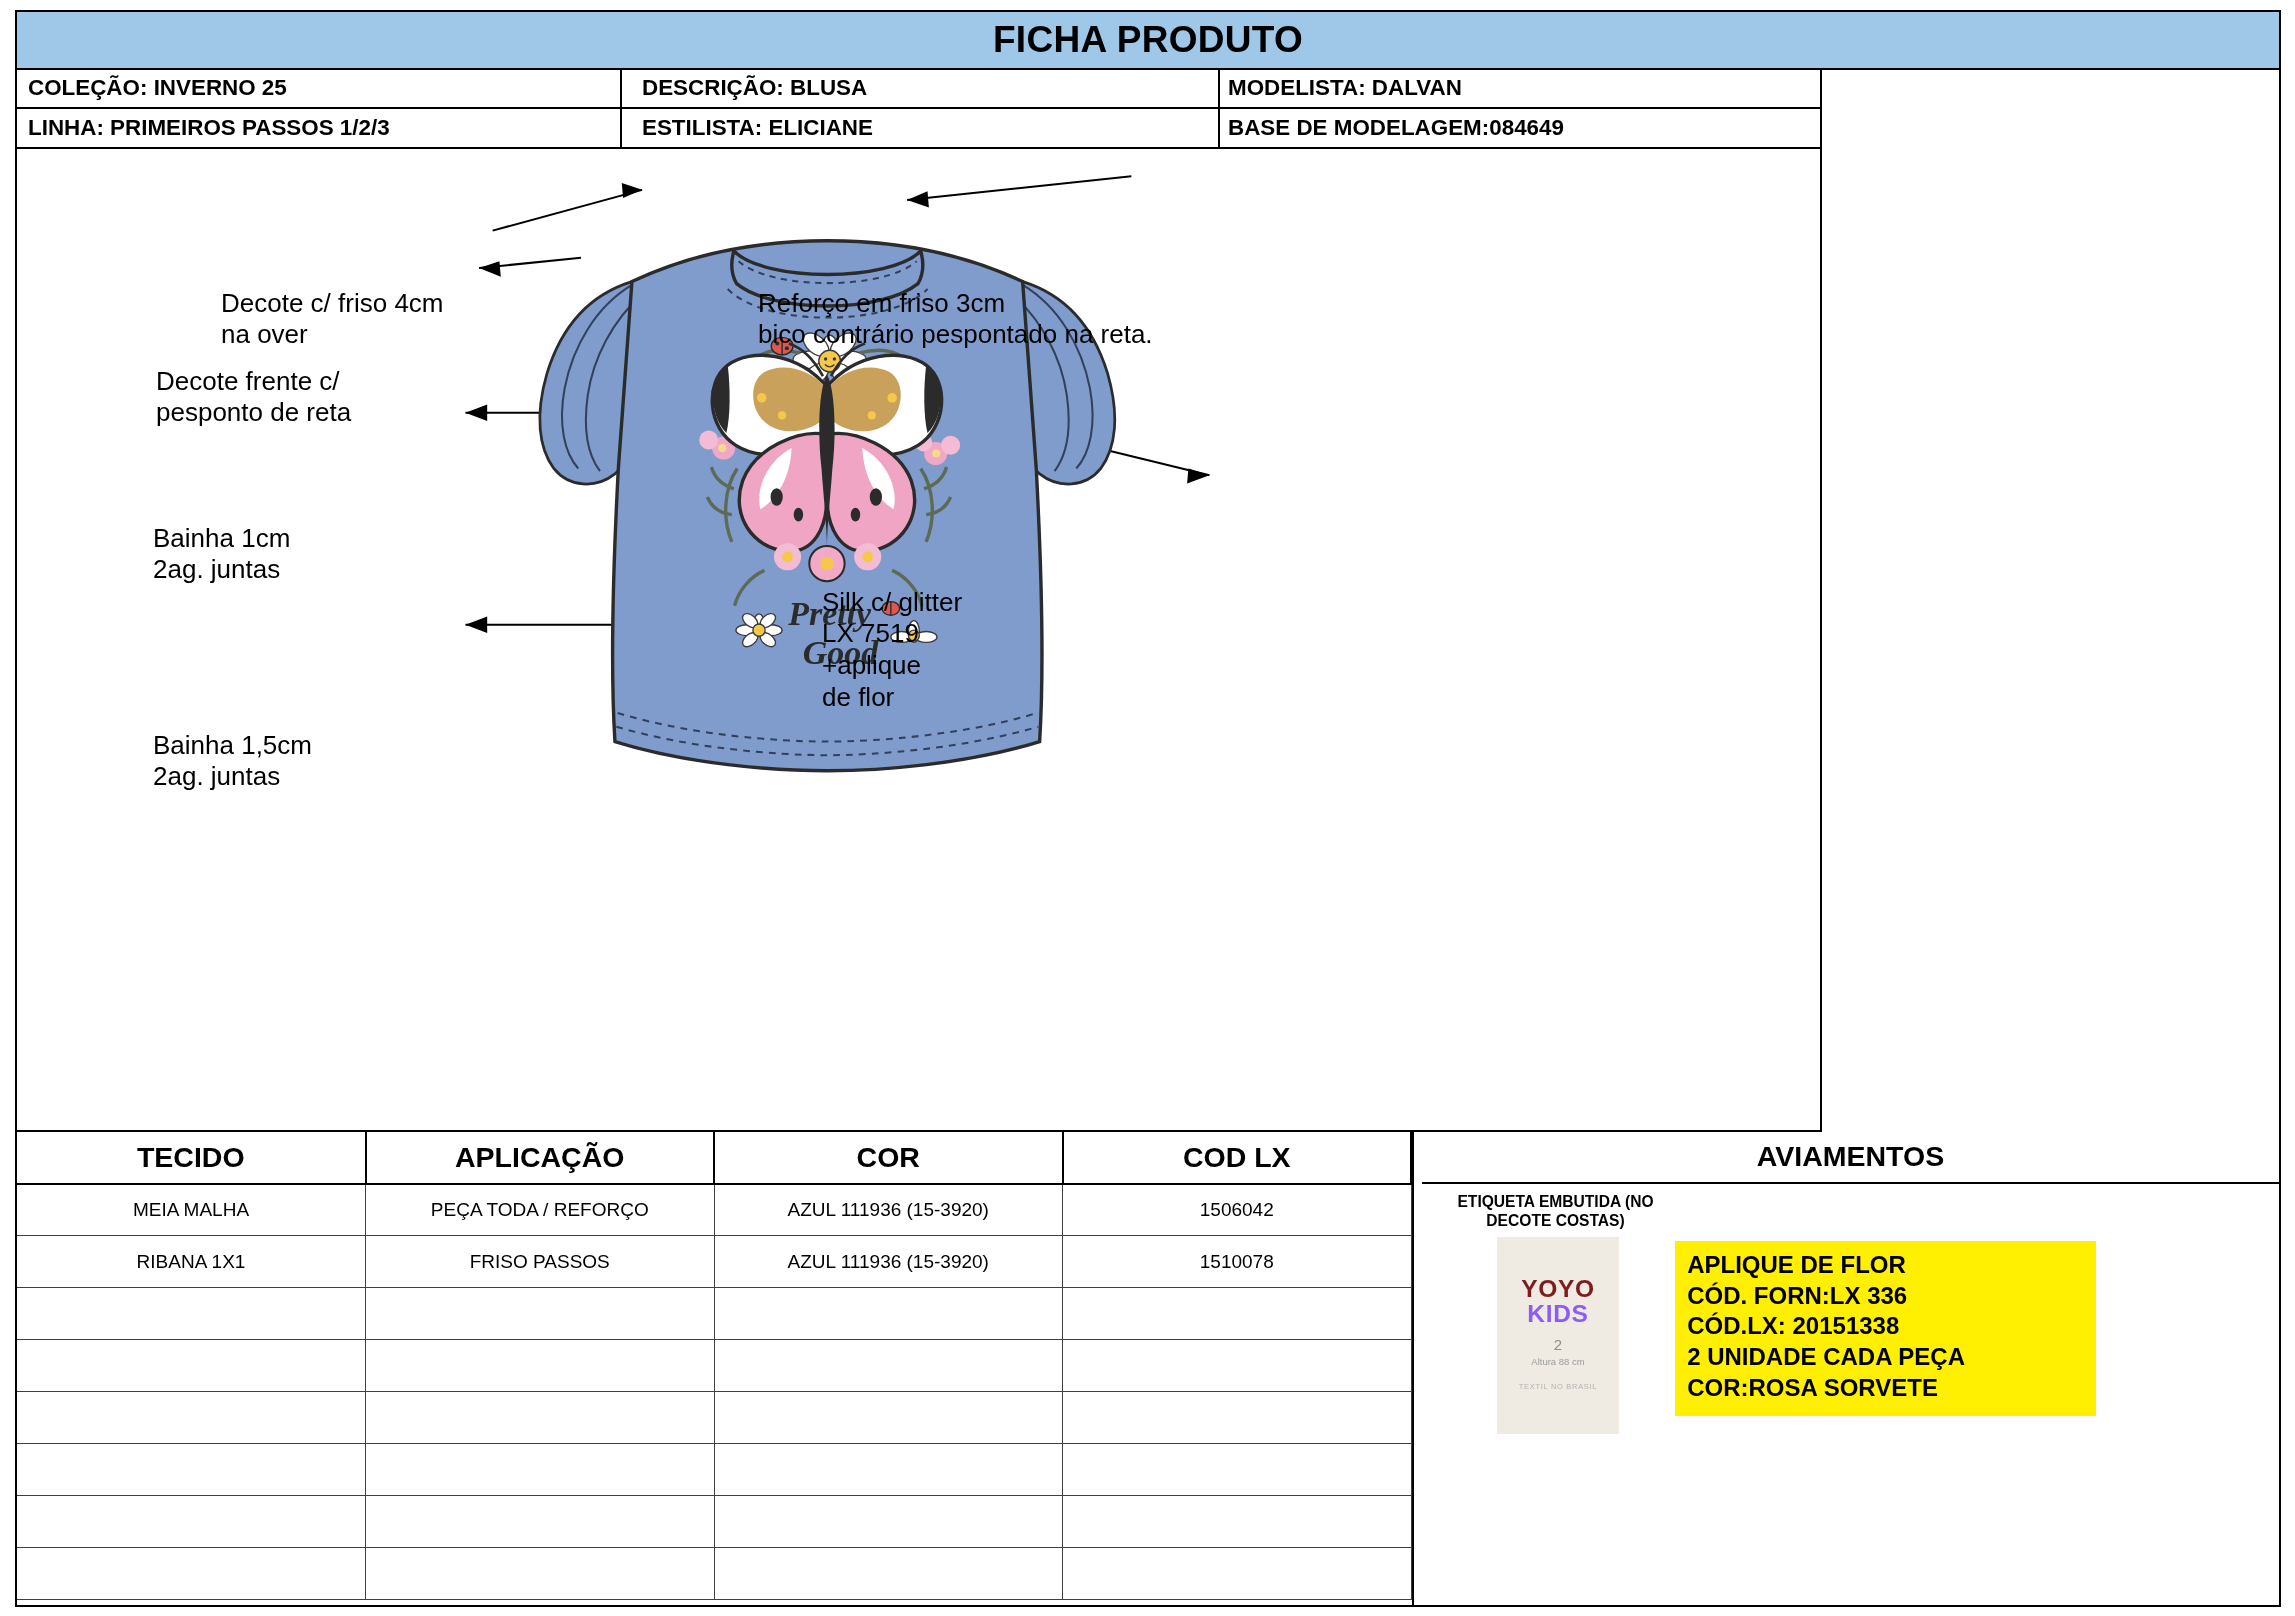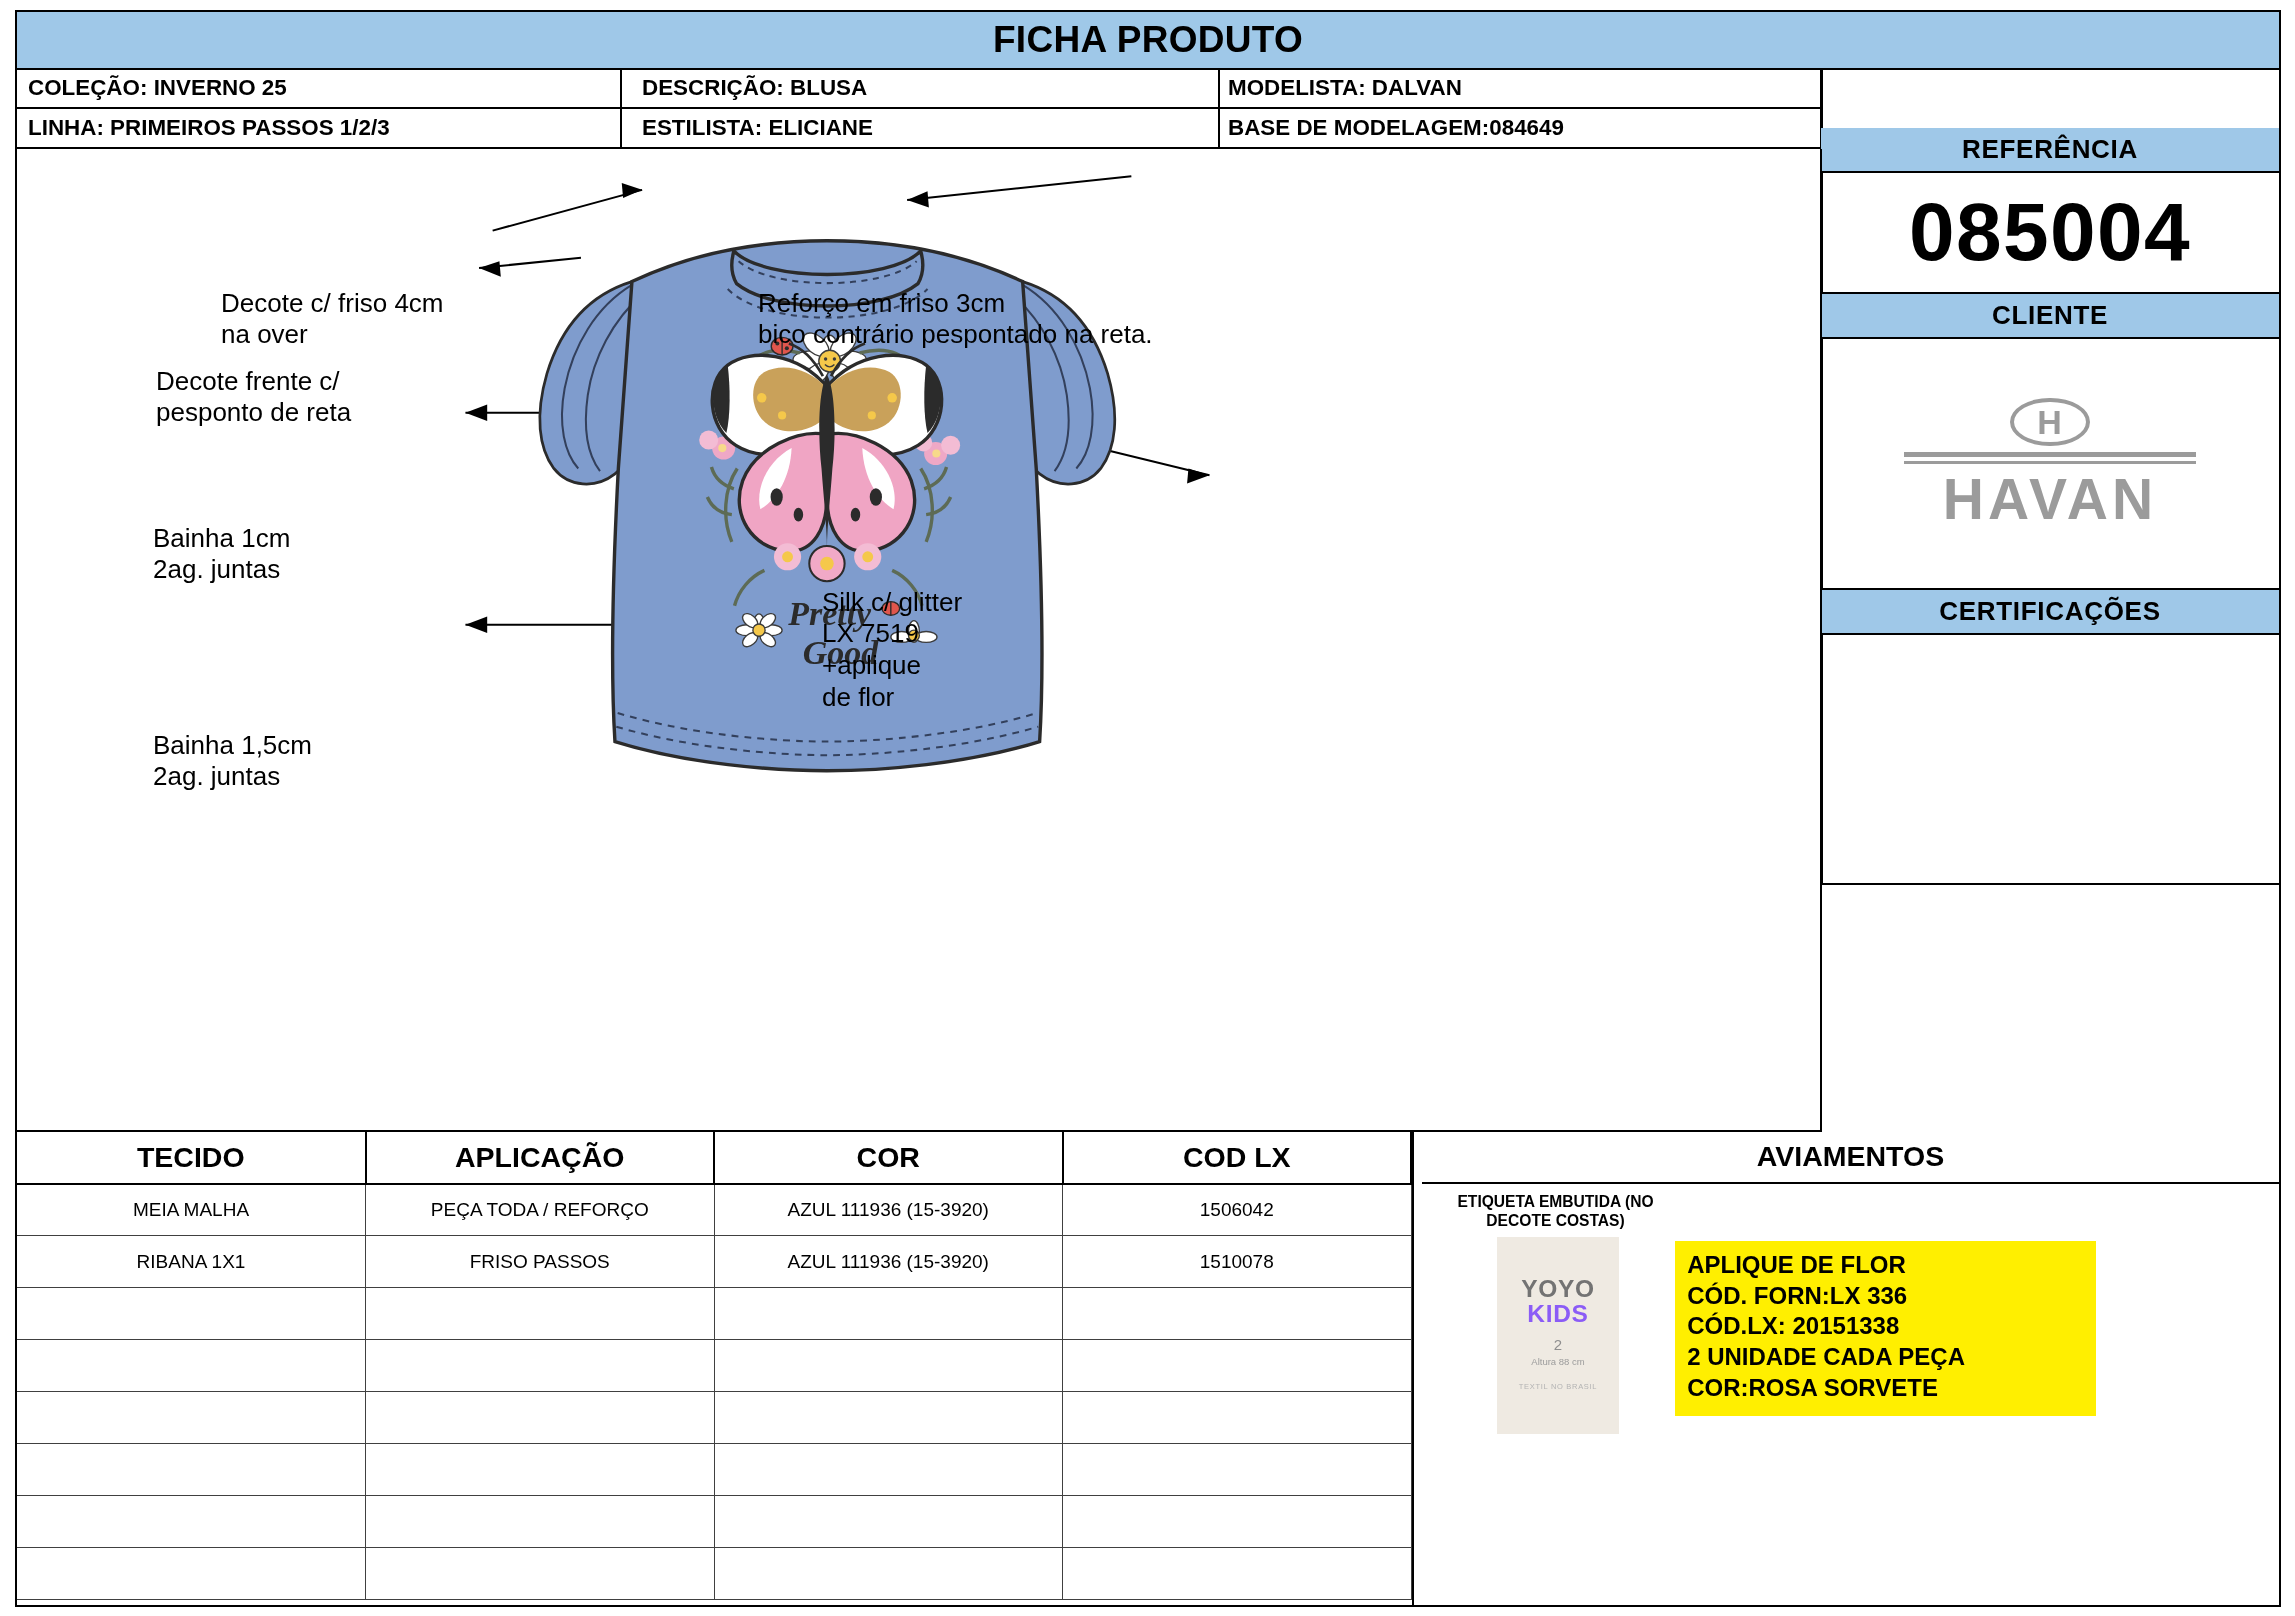--- a/index.html
+++ b/index.html
@@ -238,21 +238,21 @@
     width: 122px;
     height: 197px;
     background: #efeae2;
     text-align: center;
     overflow: hidden;
   }
   .etq-img .yk1 {
     margin-top: 39px;
     font-size: 24.5px;
     font-weight: bold;
-    color: #737373;
+    color: #7f1d1d;
     letter-spacing: 0.7px;
     line-height: 1.05;
   }
   .etq-img .yk2 {
     font-size: 24.5px;
     font-weight: bold;
     color: #8b5cf6;
     letter-spacing: 0.7px;
     line-height: 1.05;
   }
@@ -302,39 +302,20 @@
       <div class="cell c2">DESCRIÇÃO: BLUSA</div>
       <div class="cell c3">MODELISTA: DALVAN</div>
     </div>
     <div class="info-row">
       <div class="cell c1">LINHA: PRIMEIROS PASSOS 1/2/3</div>
       <div class="cell c2">ESTILISTA: ELICIANE</div>
       <div class="cell c3">BASE DE MODELAGEM:084649</div>
     </div>
   </div>
 
-  <div class="right-panel-outer">
-    <div class="right-panel">
-      <div class="rp-head">REFERÊNCIA</div>
-      <div class="rp-ref-value">085004</div>
-      <div class="rp-head">CLIENTE</div>
-      <div class="rp-client-box">
-        <div class="havan">
-          <div class="hv-top">
-            <span class="oval">H</span>
-          </div>
-          <div class="hv-rule"></div>
-          <div class="hv-rule thin"></div>
-          <div class="hv-name">HAVAN</div>
-        </div>
-      </div>
-      <div class="rp-head">CERTIFICAÇÕES</div>
-      <div class="rp-cert-blank"></div>
-    </div>
-  </div>
 
   <div class="drawing">
 
     <svg width="1802" height="980" viewBox="0 0 2652 1442">
 
       <g stroke="#000" stroke-width="3" fill="none">
         <line x1="920" y1="60" x2="700" y2="120"></line>
         <polygon points="920,60 890,50 892,72" fill="#000" stroke="none"></polygon>
 
         <line x1="1310" y1="75" x2="1640" y2="40"></line>

